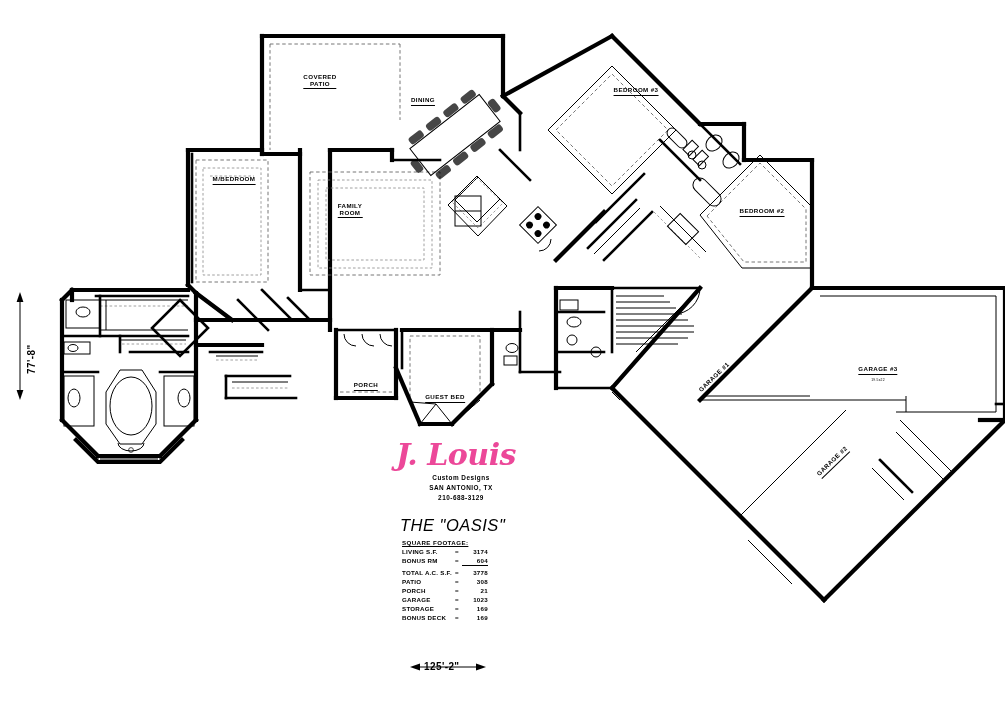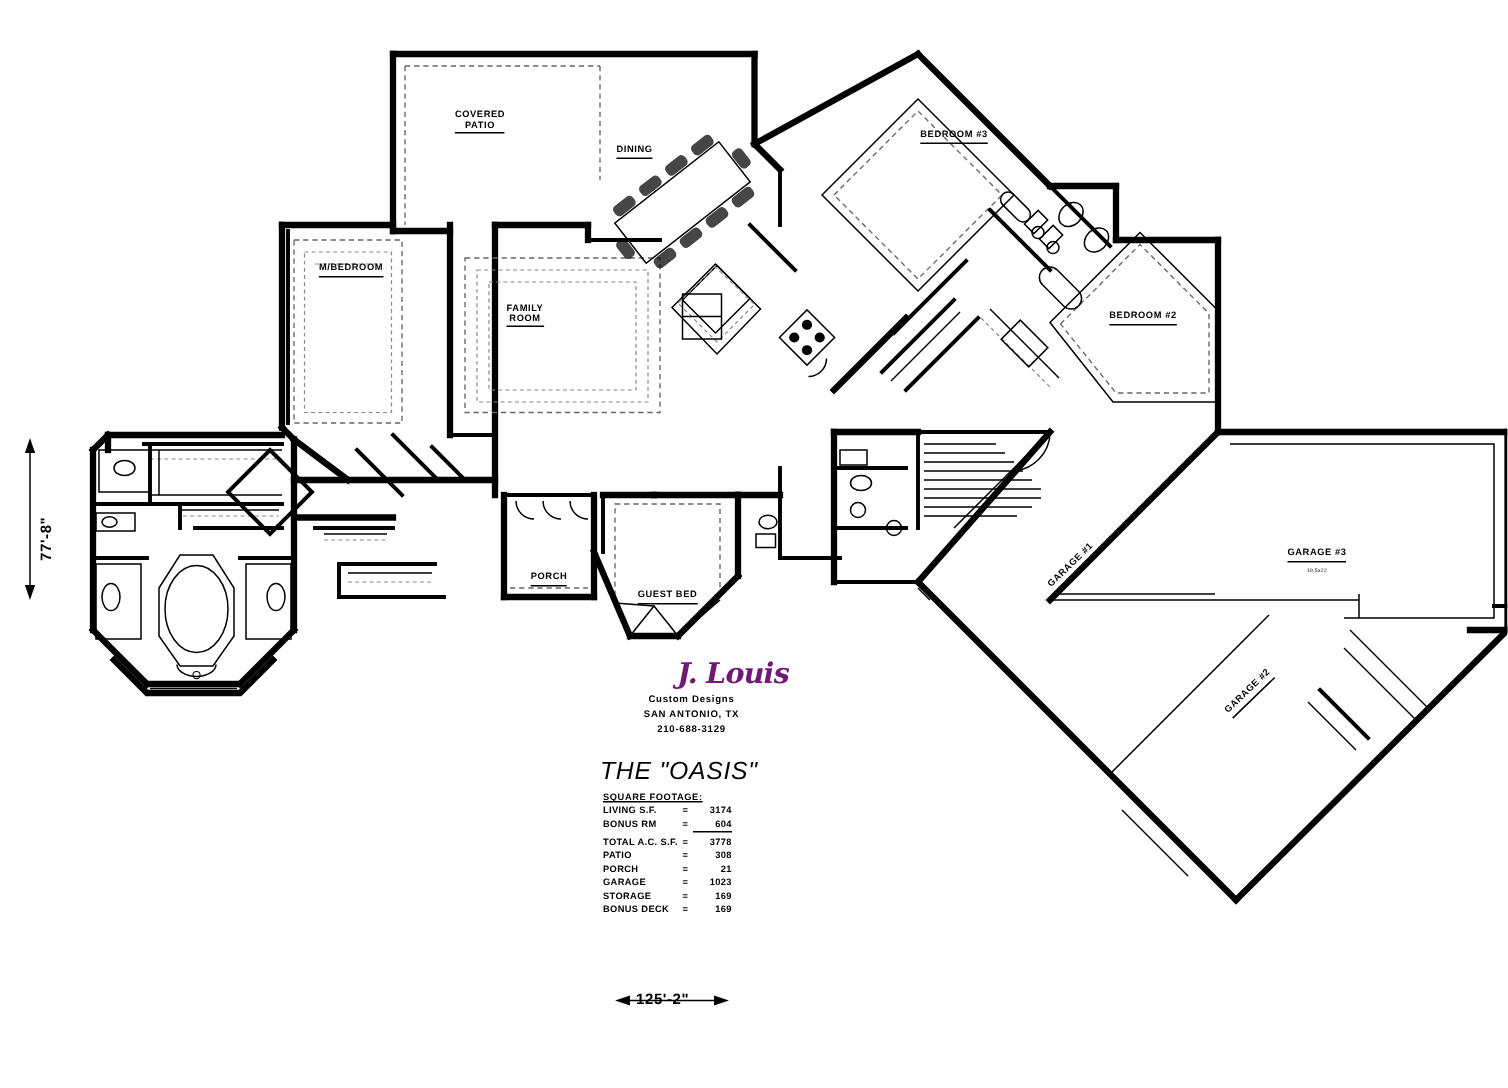--- a/index.html
+++ b/index.html
@@ -62,23 +62,23 @@
   #title-block {
     position: absolute;
     left: 396px;
     top: 440px;
     width: 130px;
   }
   .signature {
     font-family: "DejaVu Serif", serif;
     font-style: italic;
     font-weight: bold;
-    font-size: 19px;
-    color: #701a75;
-    text-align: right;
+    font-size: 30px;
+    color: #ec4899;
+    text-align: left;
     letter-spacing: -0.5px;
     line-height: 1;
   }
   .sig-sub {
     text-align: center;
     font-family: "Liberation Sans", sans-serif;
     font-weight: bold;
     font-size: 6.4px;
     letter-spacing: .5px;
     color: #000;

